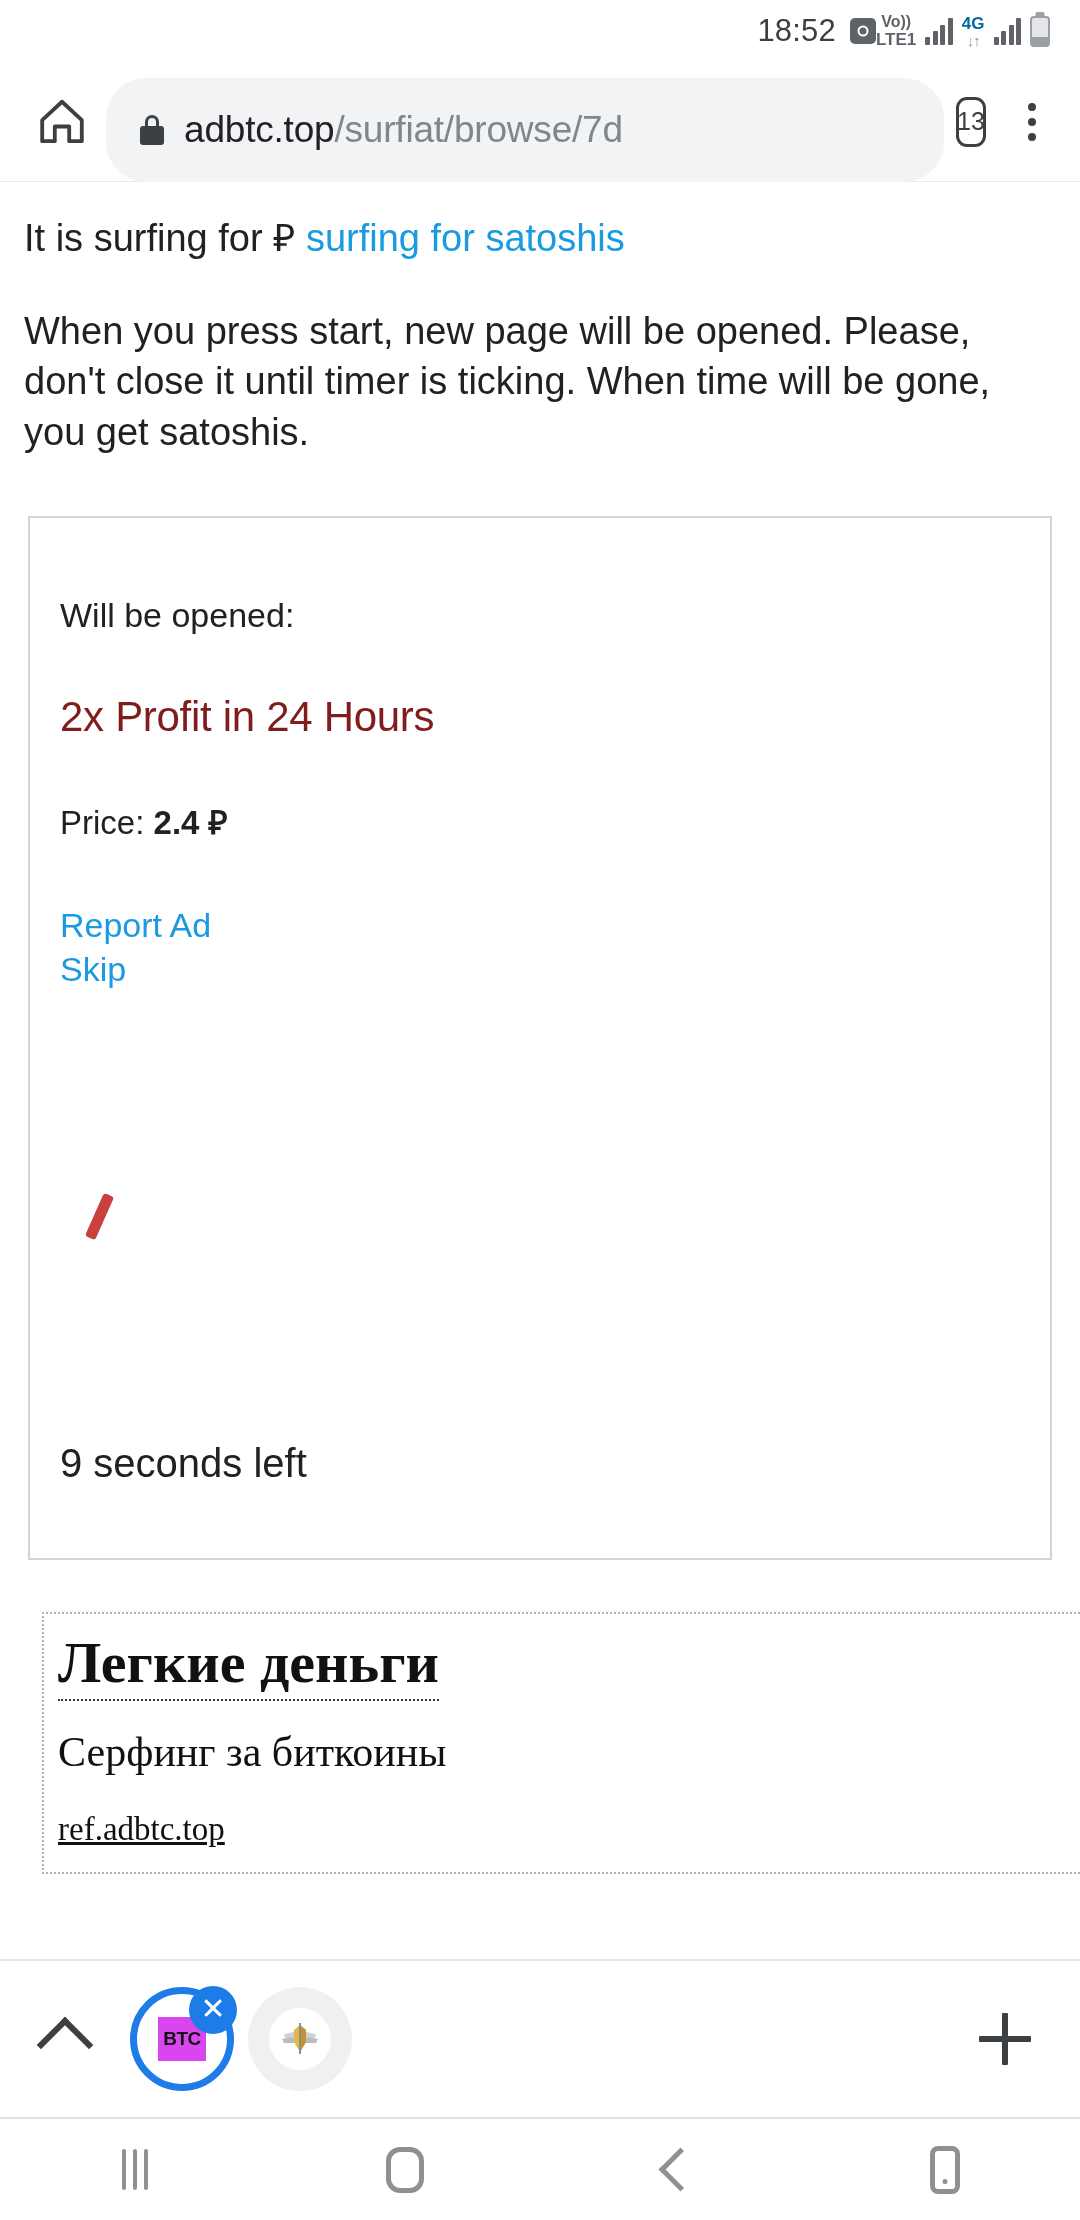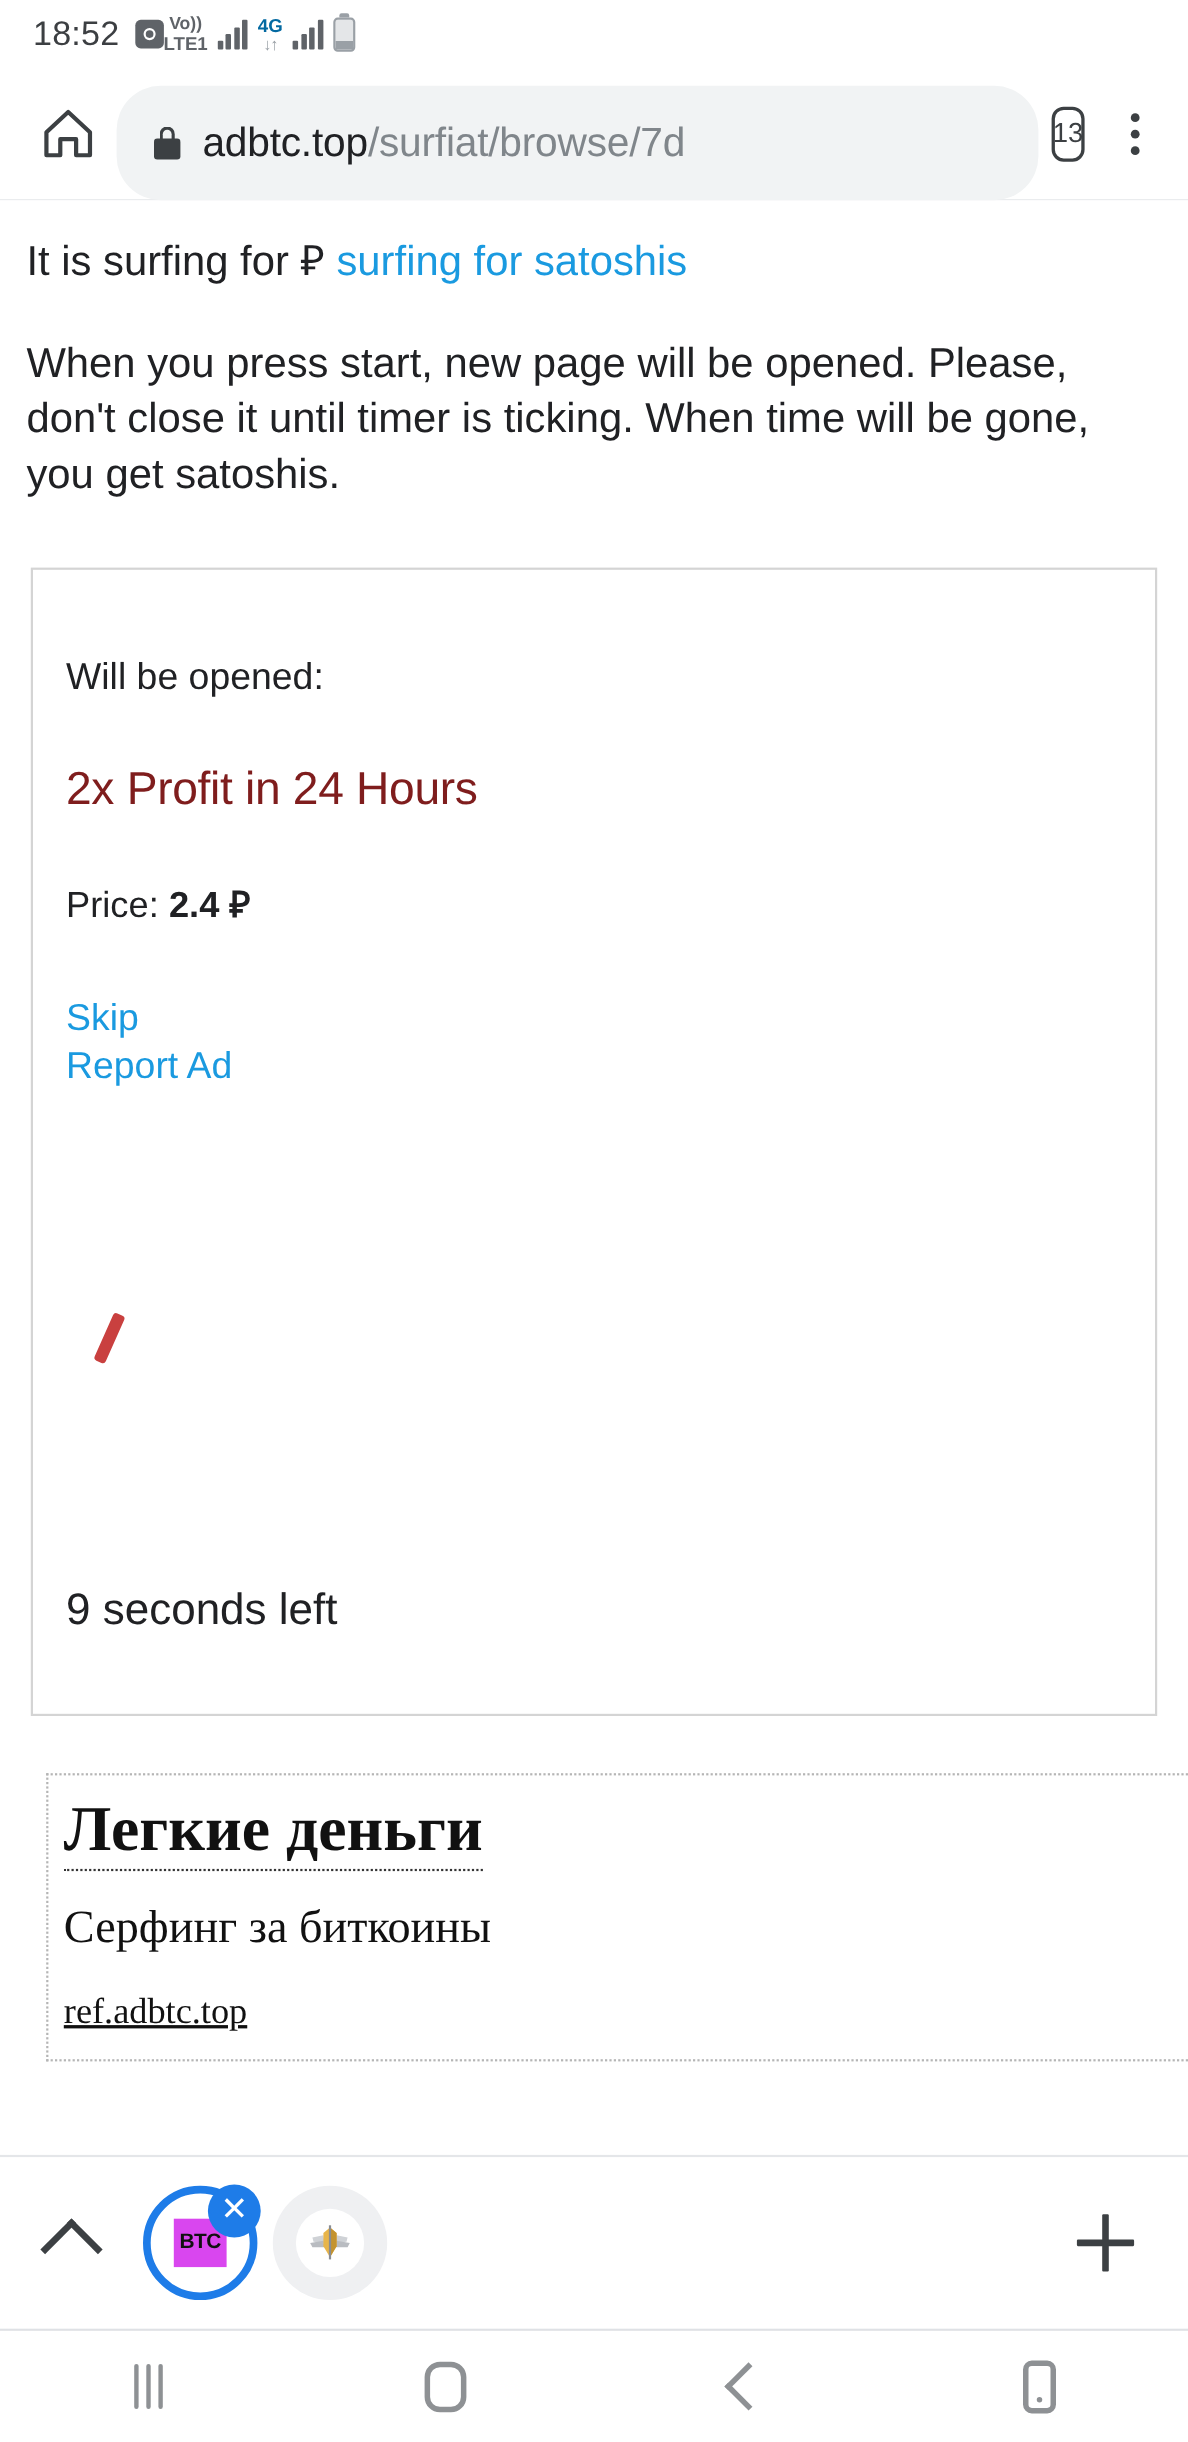--- a/index.html
+++ b/index.html
@@ -13,21 +13,21 @@
     font-family: "Liberation Sans", sans-serif;
     overflow: hidden;
     position: relative;
   }
 
   
   .status-bar {
     height: 62px;
     display: flex;
     align-items: center;
-    justify-content: flex-start;
+    justify-content: flex-end;
     padding: 0 30px 0 30px;
     background: #ffffff;
     box-sizing: border-box;
   }
   .status-left {
     display: flex;
     align-items: center;
     gap: 14px;
   }
   .status-clock {
@@ -593,22 +593,22 @@
   <div class="page-inner">
     <div class="line-surf"><span>It is surfing for ₽ </span><a class="link" href="#">surfing for satoshis</a></div>
 
     <div class="para">When you press start, new page will be opened. Please, don't close it until timer is ticking. When time will be gone, you get satoshis.</div>
 
     <div class="ad-card">
       <div class="card-will">Will be opened:</div>
       <div class="card-title">2x Profit in 24 Hours</div>
       <div class="card-price"><span>Price: </span><b>2.4 ₽</b></div>
       <div class="card-links">
+        <a href="#">Report Ad</a>
         <a href="#">Skip</a>
-        <a href="#">Report Ad</a>
       </div>
       <div class="broken-mark">
           <i></i>
         </div>
       <div class="card-timer">9 seconds left</div>
     </div>
 
     <div class="ru-ad">
       <div><span class="ru-title">Легкие деньги</span></div>
       <div class="ru-desc">Серфинг за биткоины</div>

